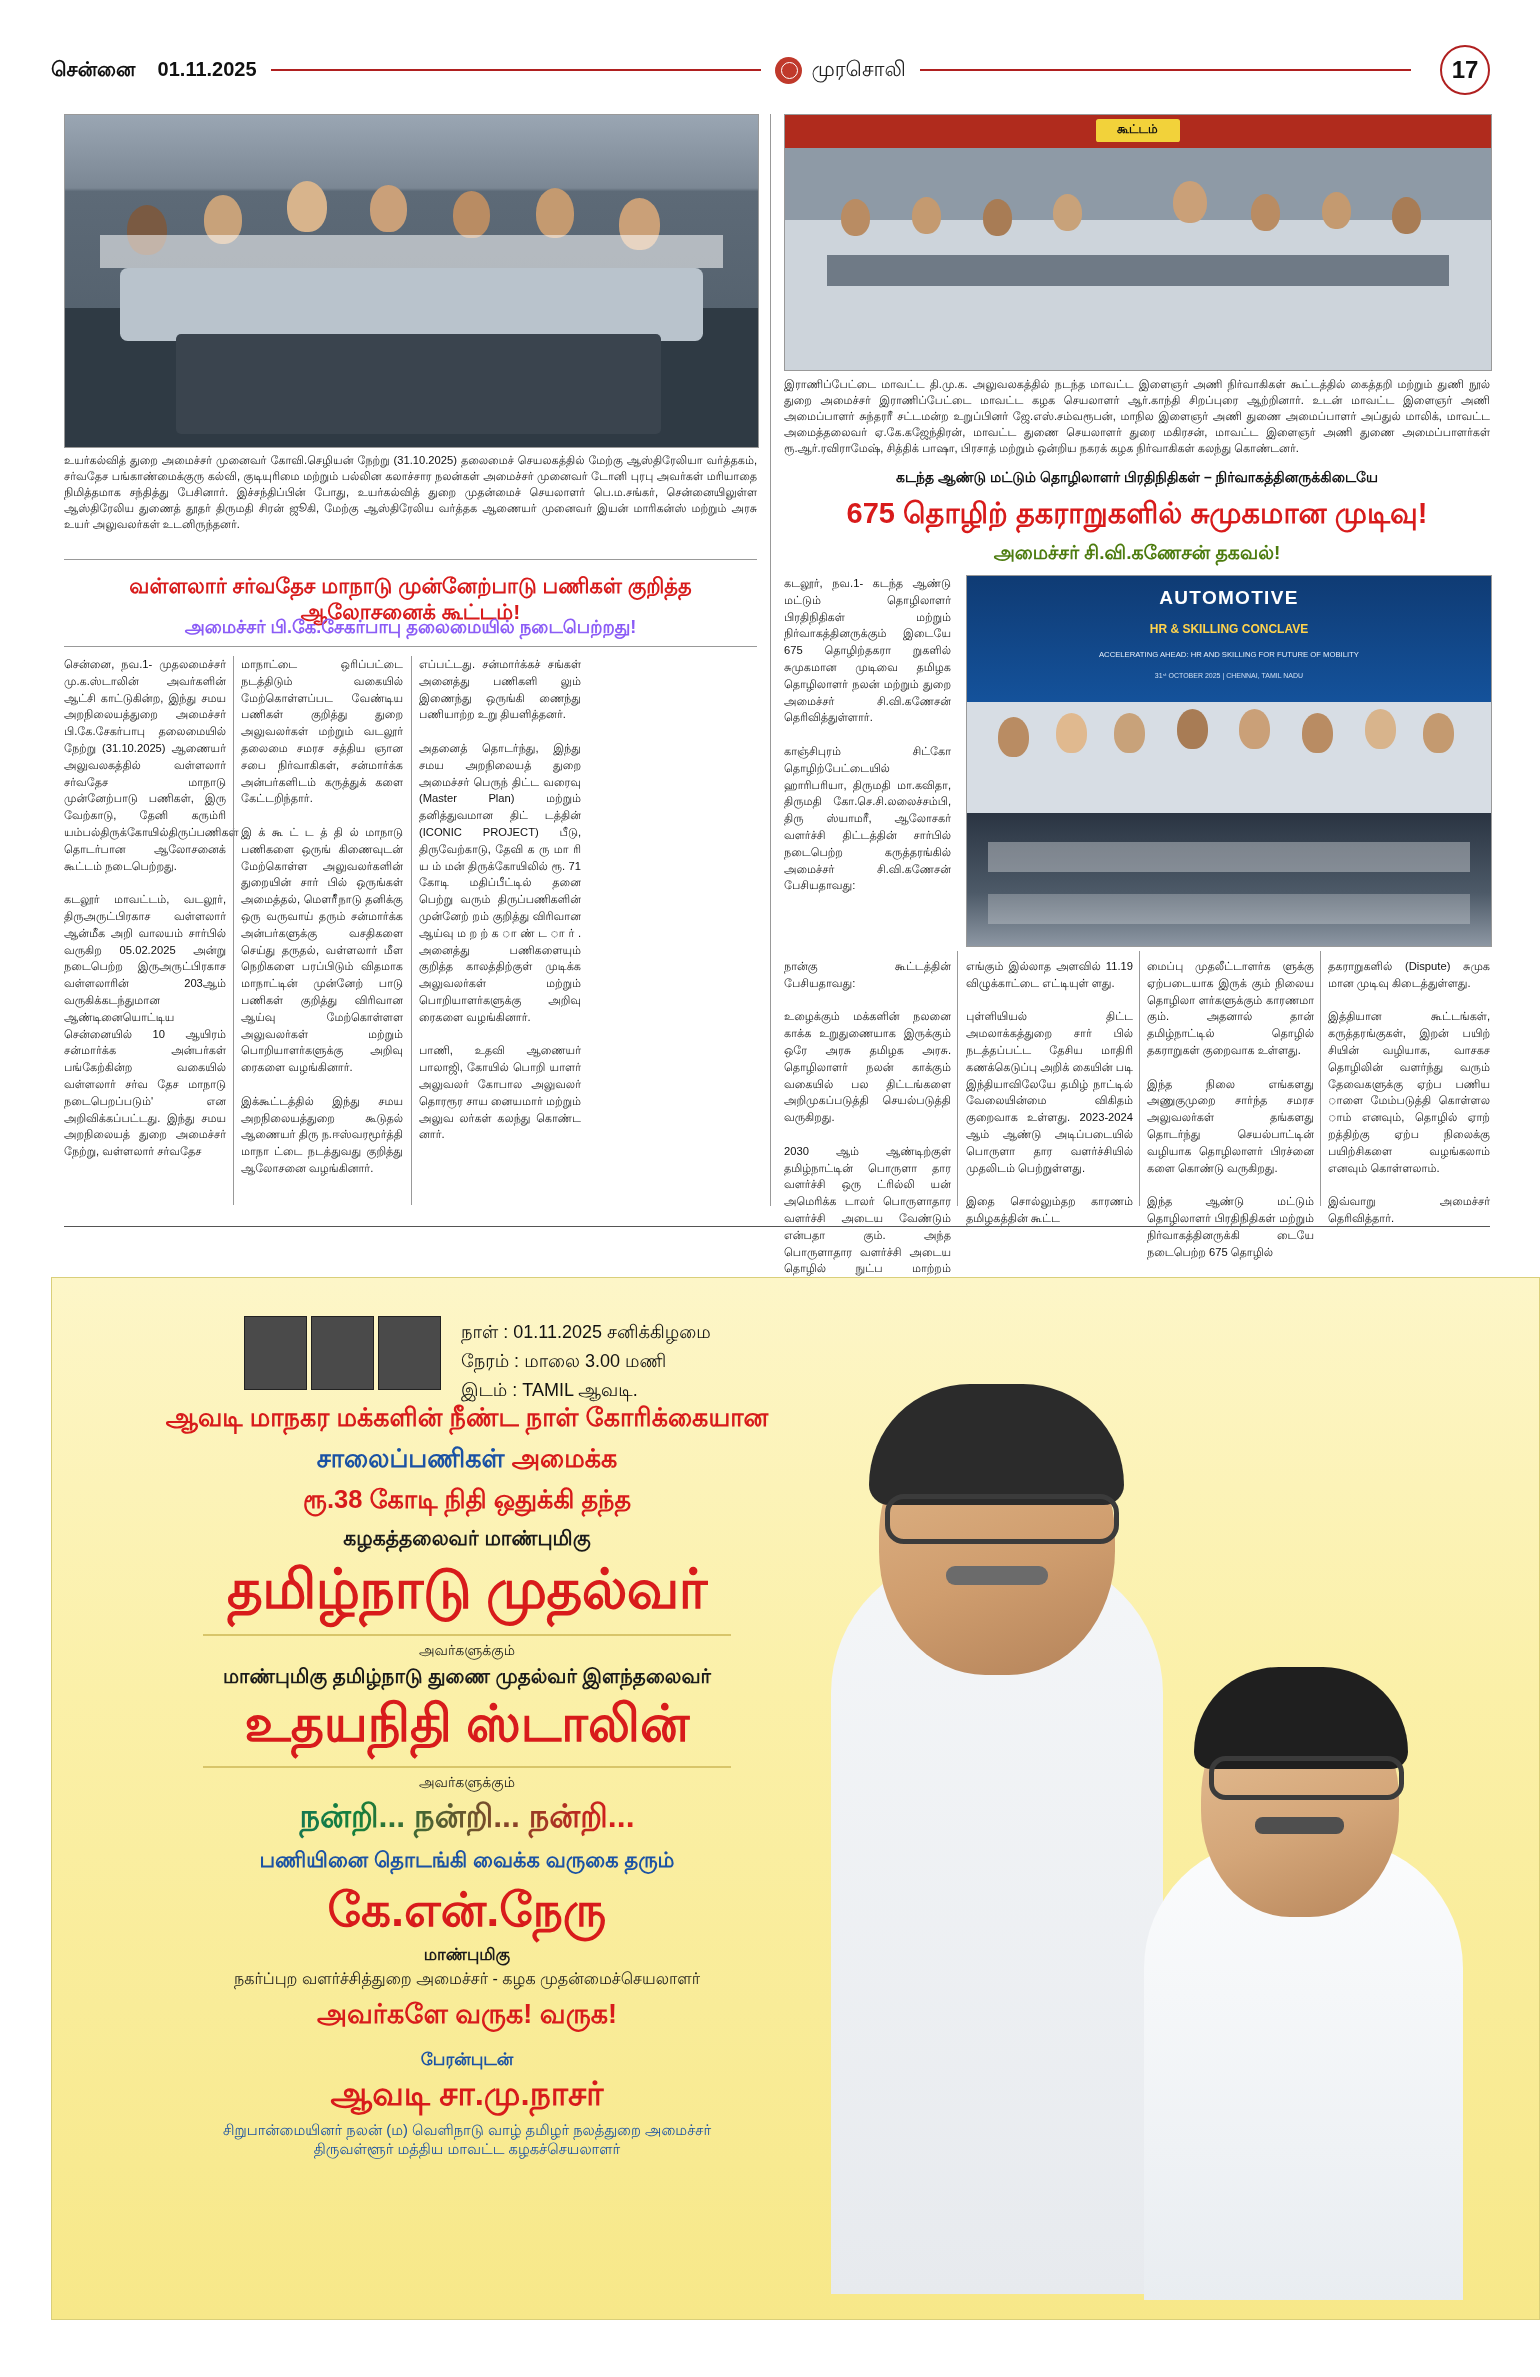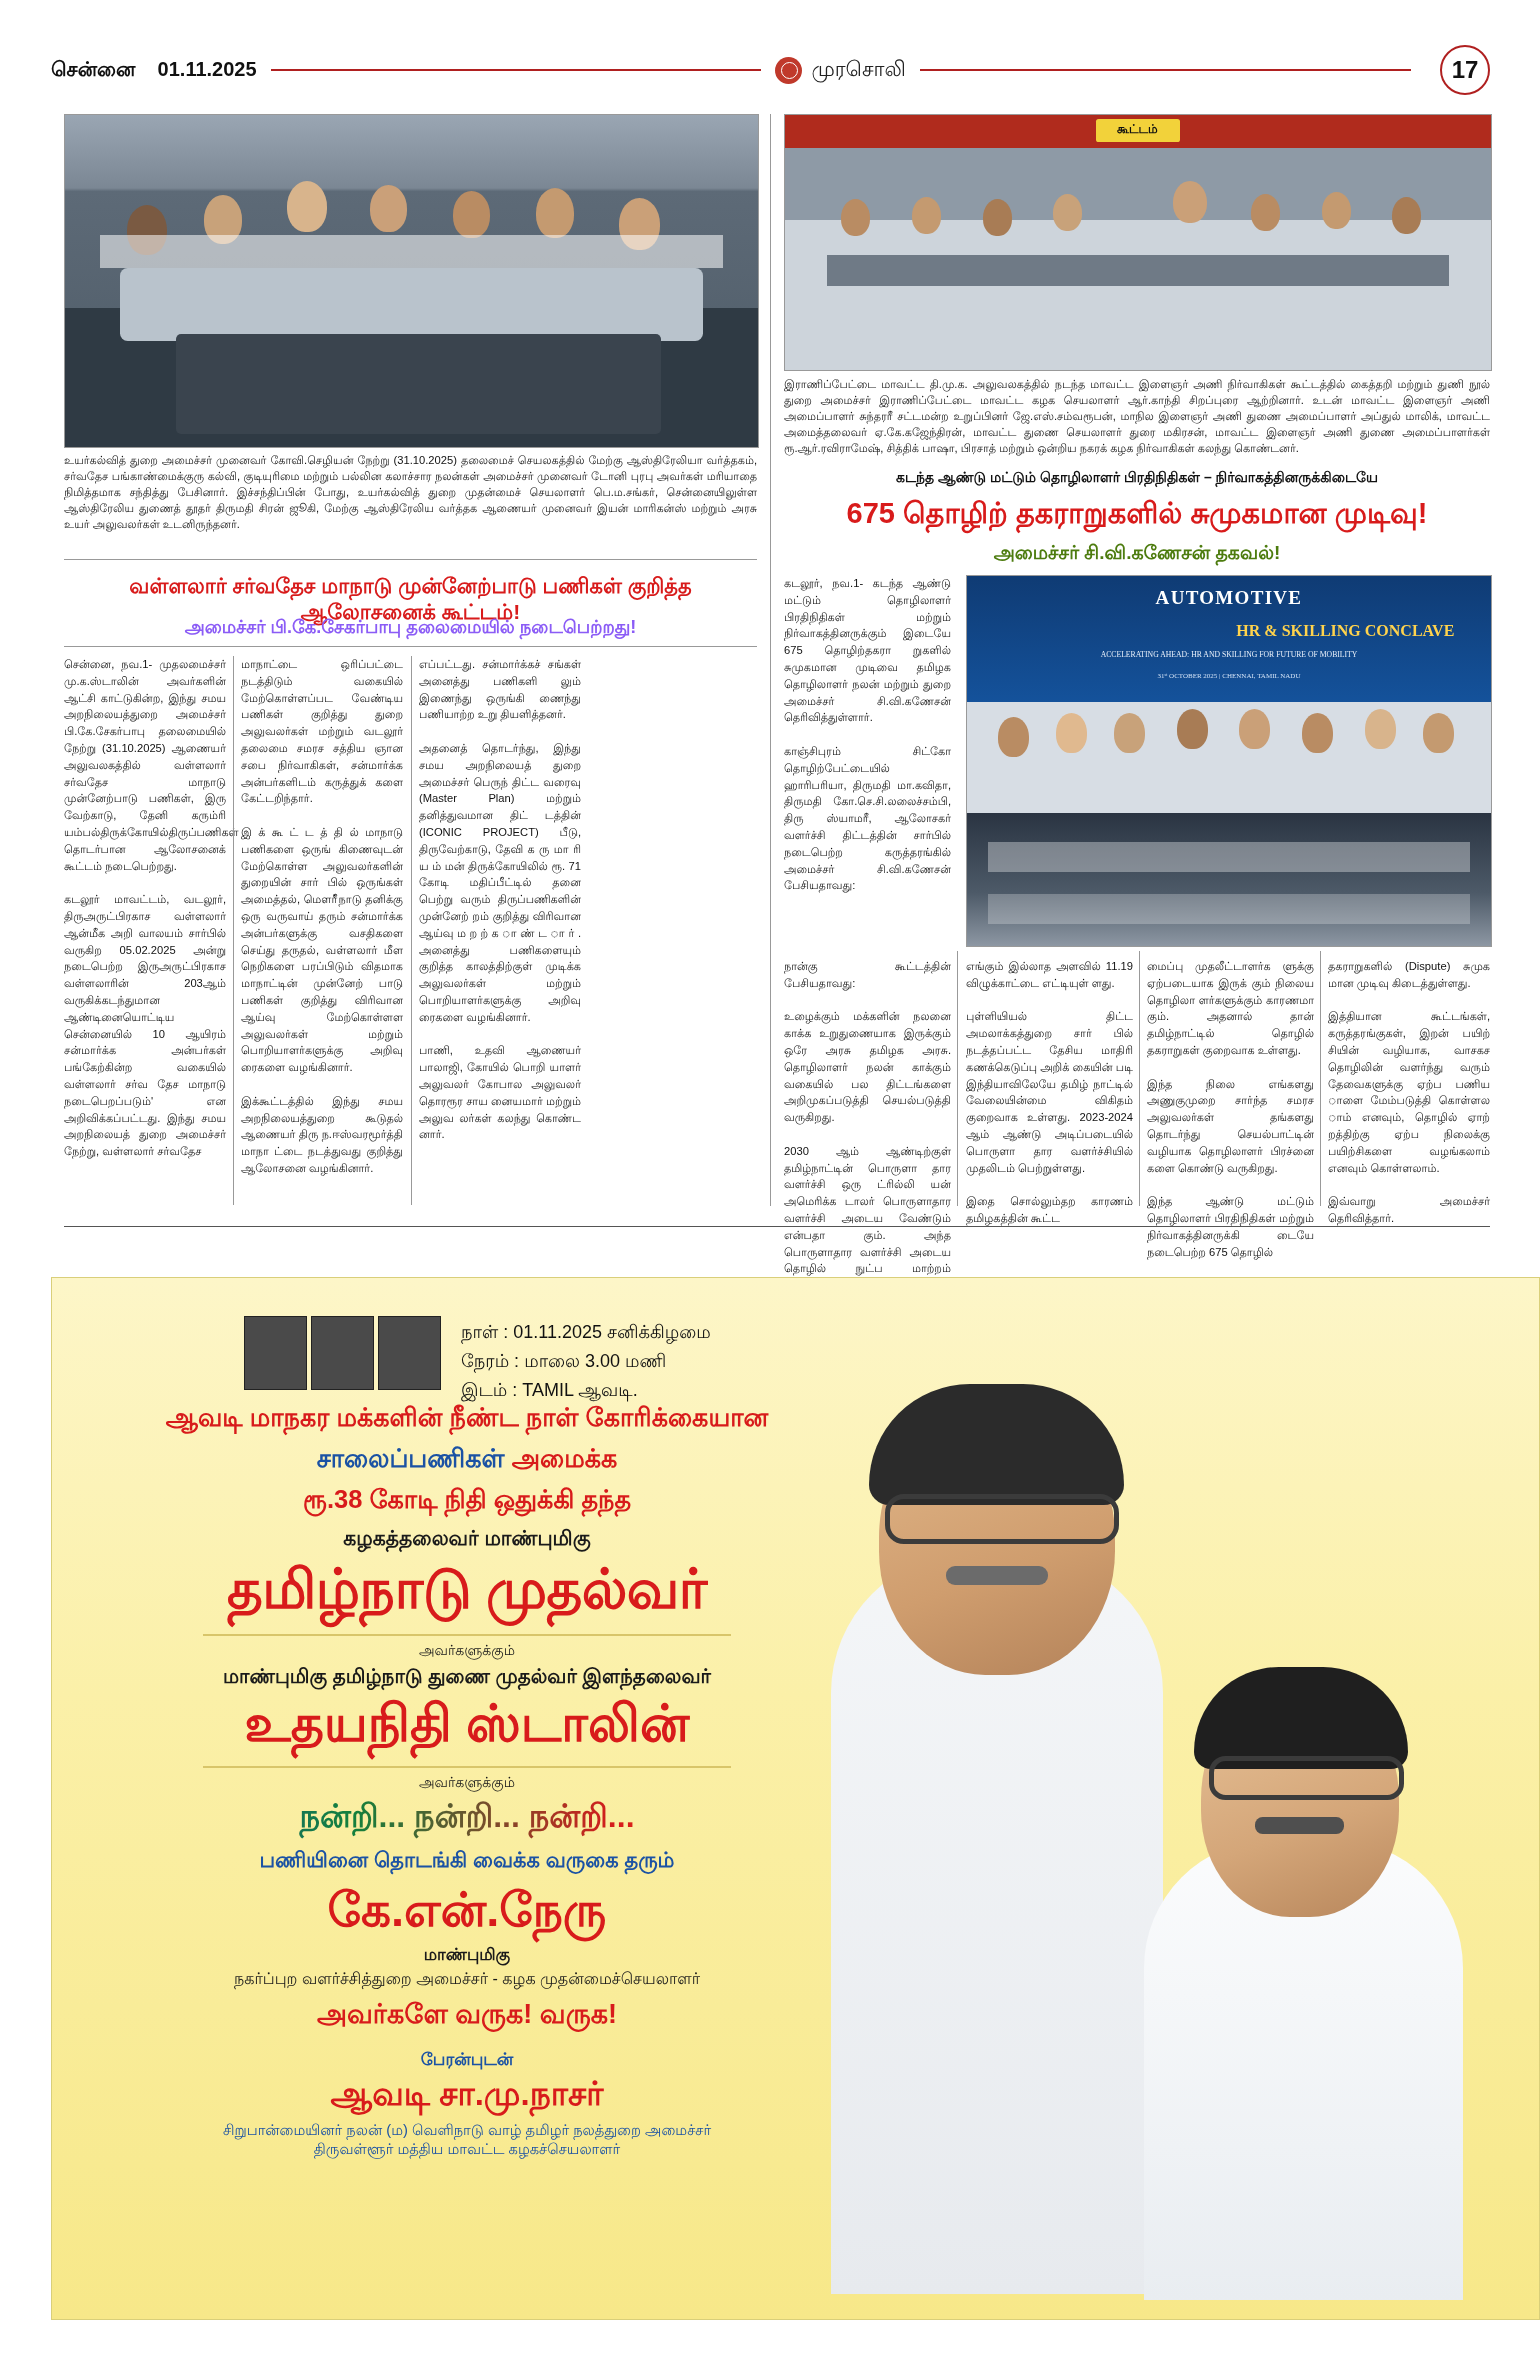--- a/index.html
+++ b/index.html
@@ -12,21 +12,21 @@
   .masthead{position:absolute;left:51px;top:51px;width:1439px;height:38px;display:flex;align-items:center;}
   .mh-date{font-size:20px;color:#111;white-space:nowrap;font-weight:600;}
   .mh-rule{flex:1;height:1.3px;background:#b02020;margin:0 14px;}
   .mh-logo{display:flex;align-items:center;gap:9px;}
   .mh-logo-circle{width:27px;height:27px;border-radius:50%;background:#c0392b;position:relative;}
   .mh-logo-circle:after{content:"";position:absolute;left:5.7px;top:5.7px;width:15.3px;height:15.3px;border-radius:50%;border:1.9px solid #fff;}
   .mh-title{font-size:21px;color:#222;font-weight:400;}
   .mh-pageno{width:46px;height:46px;border-radius:50%;background:#fff;border:2.6px solid #b02020;display:flex;align-items:center;justify-content:center;font-size:24px;font-weight:700;color:#111;margin-left:15.3px;}
 
   
-  .photo{background:#cfd4d8;position:absolute;overflow:hidden;border:0.6px solid #999;font-family:Liberation Serif, serif;}
+  .photo{background:#cfd4d8;position:absolute;overflow:hidden;border:0.6px solid #999;}
   .photo .ph-inner{position:absolute;inset:0;}
   .cap{position:absolute;font-size:11.2px;line-height:1.42;color:#111;text-align:justify;}
   .hl{position:absolute;font-weight:700;}
 
   
   .vrule{position:absolute;background:#999;width:0.6px;}
   .hrule{position:absolute;background:#999;height:0.6px;}
 
   
   .red-head{color:#d81b1b;font-weight:700;}
@@ -143,21 +143,21 @@
   <div class="vrule" style="left:770px;top:114px;height:1092px;"></div>
 
   <div class="hl" style="left:784px;top:469px;width:706px;font-size:14px;color:#111;text-align:center;">கடந்த ஆண்டு மட்டும் தொழிலாளர் பிரதிநிதிகள் – நிர்வாகத்தினருக்கிடையே</div>
   <div class="hl red-head" style="left:784px;top:497px;width:706px;font-size:29px;text-align:center;">675 தொழிற் தகராறுகளில் சுமுகமான முடிவு!</div>
   <div class="hl" style="left:784px;top:542px;width:706px;font-size:19px;color:#4d7c0f;text-align:center;">அமைச்சர் சி.வி.கணேசன் தகவல்!</div>
 
   <div class="photo im-conf" style="left:966px;top:575px;width:524px;height:370px;">
     <div class="ph-inner">
       <div style="position:absolute;left:0;top:0;width:100%;height:34%;background:linear-gradient(180deg,#0f3b74 0%,#14529b 100%);"></div>
       <div style="position:absolute;left:7%;top:3%;width:86%;height:10%;color:#fff;font-size:19px;font-weight:700;text-align:center;letter-spacing:1.3px;">AUTOMOTIVE</div>
-      <div style="position:absolute;left:7%;top:12.5%;width:86%;height:7%;color:#ffd34d;font-size:16px;font-weight:700;text-align:right;">HR &amp; SKILLING CONCLAVE</div>
+      <div style="position:absolute;left:7%;top:12.5%;width:86%;height:7%;color:#ffd34d;font-size:12px;font-weight:700;text-align:center;">HR &amp; SKILLING CONCLAVE</div>
       <div style="position:absolute;left:5%;top:20%;width:90%;height:6%;color:#eaf1fb;font-size:7.7px;text-align:center;">ACCELERATING AHEAD: HR AND SKILLING FOR FUTURE OF MOBILITY</div>
       <div style="position:absolute;left:30%;top:26%;width:40%;height:5%;color:#cfe0f5;font-size:7px;text-align:center;">31ˢᵗ OCTOBER 2025 | CHENNAI, TAMIL NADU</div>
       <div style="position:absolute;left:0;top:34%;width:100%;height:30%;background:#d7dde4;"></div>
       <div class="face" style="left:6%;top:38%;width:31px;height:40px;background:#b98c63;"></div>
       <div class="face" style="left:17%;top:37%;width:31px;height:40px;background:#e0b98f;"></div>
       <div class="face" style="left:28%;top:37%;width:31px;height:40px;background:#c8a27a;"></div>
       <div class="face" style="left:40%;top:36%;width:31px;height:40px;background:#a87c55;"></div>
       <div class="face" style="left:52%;top:36%;width:31px;height:40px;background:#caa078;"></div>
       <div class="face" style="left:64%;top:37%;width:31px;height:40px;background:#b98c63;"></div>
       <div class="face" style="left:76%;top:36%;width:31px;height:40px;background:#d8b48c;"></div>

